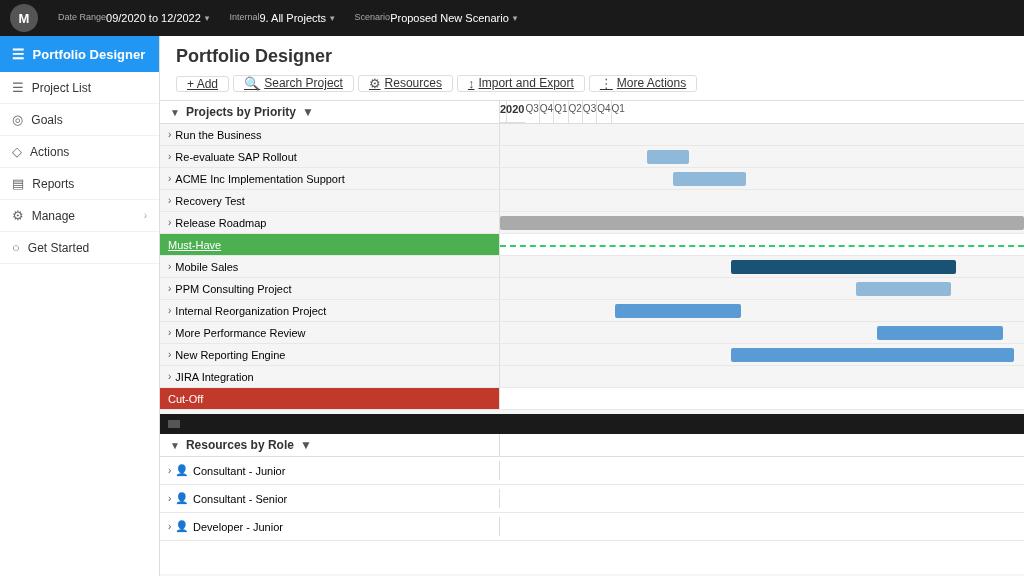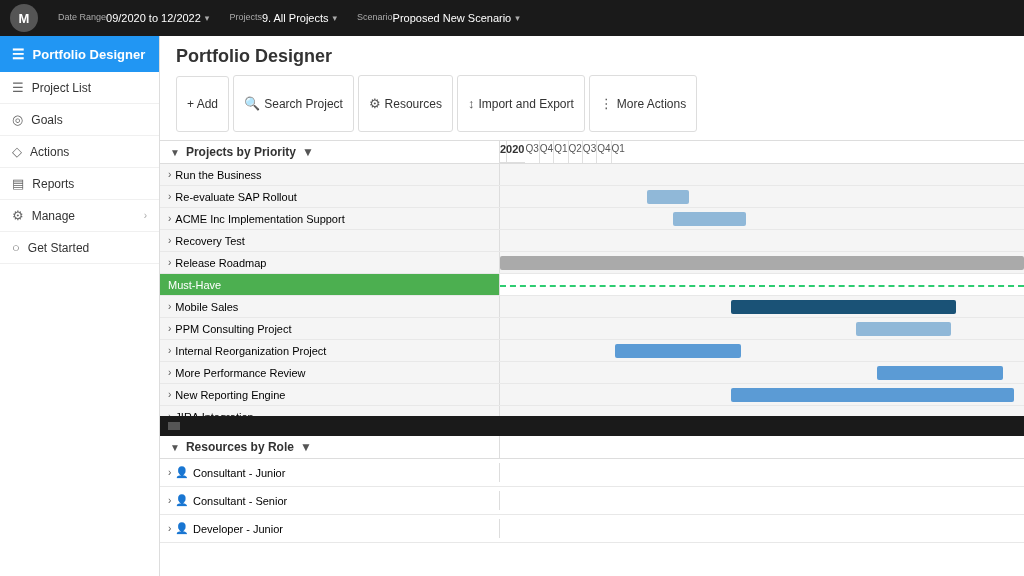--- a/index.html
+++ b/index.html
@@ -24,39 +24,39 @@
     .sidebar-item .icon { font-size: 13px; color: #666; }
     .sidebar-item .arrow { margin-left: auto; font-size: 10px; color: #aaa; }
 
     
     .content { flex: 1; display: flex; flex-direction: column; overflow: hidden; background: #f5f5f5; }
 
     
     .page-header { background: #fff; padding: 10px 16px 0; border-bottom: 1px solid #ddd; flex-shrink: 0; }
     .page-title { font-size: 18px; font-weight: 600; color: #333; margin-bottom: 8px; }
     .toolbar { display: flex; align-items: center; gap: 4px; padding-bottom: 8px; }
-    .toolbar-btn { display: flex; align-items: center; gap: 4px; padding: 20px 10px; border: 1px solid #ddd; border-radius: 3px; background: #fff; cursor: pointer; font-size: 12px; color: #333; }
+    .toolbar-btn { display: flex; align-items: flex-start; gap: 4px; padding: 0 10px; border: 1px solid #ddd; border-radius: 3px; background: #fff; cursor: pointer; font-size: 12px; color: #333; text-decoration: underline; }
     .toolbar-btn .btn-icon { font-size: 13px; color: #555; }
 
     
     .gantt-container { flex: 1; overflow: hidden; display: flex; flex-direction: column; }
 
     
     .gantt-header-row { display: flex; background: #fff; border-bottom: 1px solid #ddd; flex-shrink: 0; }
     .gantt-name-col { width: 340px; min-width: 340px; border-right: 1px solid #ddd; display: flex; align-items: center; padding: 4px 10px; gap: 6px; font-size: 11px; color: #333; }
     .gantt-timeline-header { flex: 1; display: flex; flex-direction: row; }
     .gantt-year-row { display: flex; border-bottom: 1px solid #ddd; }
     .gantt-year-cell { text-align: center; font-size: 11px; font-weight: 600; color: #333; border-right: 1px solid #ddd; padding: 2px 0; }
     .gantt-quarter-row { display: flex; }
     .gantt-quarter-cell { text-align: center; font-size: 10px; color: #555; border-right: 1px solid #e0e0e0; padding: 2px 0; flex: 1; }
 
     
     .gantt-rows { overflow-y: auto; flex: 1; }
     .gantt-row { display: flex; border-bottom: 1px solid #e8e8e8; min-height: 22px; }
-    .gantt-row.must-have-row { background: #4CAF50; color: #fff; }
+    .gantt-row.must-have-row { background: #4CAF50; color: #fff; text-decoration: underline; }
     .gantt-name-cell { width: 340px; min-width: 340px; border-right: 1px solid #ddd; display: flex; align-items: center; padding: 3px 8px; gap: 4px; font-size: 11px; overflow: hidden; white-space: nowrap; }
     .row-expand { font-size: 10px; color: #555; cursor: pointer; flex-shrink: 0; }
     .gantt-timeline-cell { flex: 1; position: relative; overflow: hidden; }
     .gantt-bar { position: absolute; height: 14px; top: 4px; border-radius: 2px; }
     .bar-blue-light { background: #90b8d8; }
     .bar-blue-dark { background: #1a5276; }
     .bar-blue-mid { background: #5b9bd5; }
     .bar-gray { background: #aaa; }
     .dashed-line { position: absolute; top: 50%; width: 100%; height: 1px; border-top: 2px dashed #2ecc71; }
     .section-divider { height: 20px; background: #1a1a1a; flex-shrink: 0; }
@@ -82,21 +82,21 @@
 <div class="top-bar">
   <div class="top-bar-logo">M</div>
   <div class="top-bar-section">
     <span class="top-bar-label">Date Range</span>
     <span class="top-bar-value">
       <span>09/2020 to 12/2022</span>
       <span class="top-bar-caret">▾</span>
     </span>
   </div>
   <div class="top-bar-section">
-    <span class="top-bar-label">Projects</span>
+    <span class="top-bar-label">Internal</span>
     <span class="top-bar-value">
       <span>9. All Projects</span>
       <span class="top-bar-caret">▾</span>
     </span>
   </div>
   <div class="top-bar-section">
     <span class="top-bar-label">Scenario</span>
     <span class="top-bar-value">
       <span>Proposed New Scenario</span>
       <span class="top-bar-caret">▾</span>

